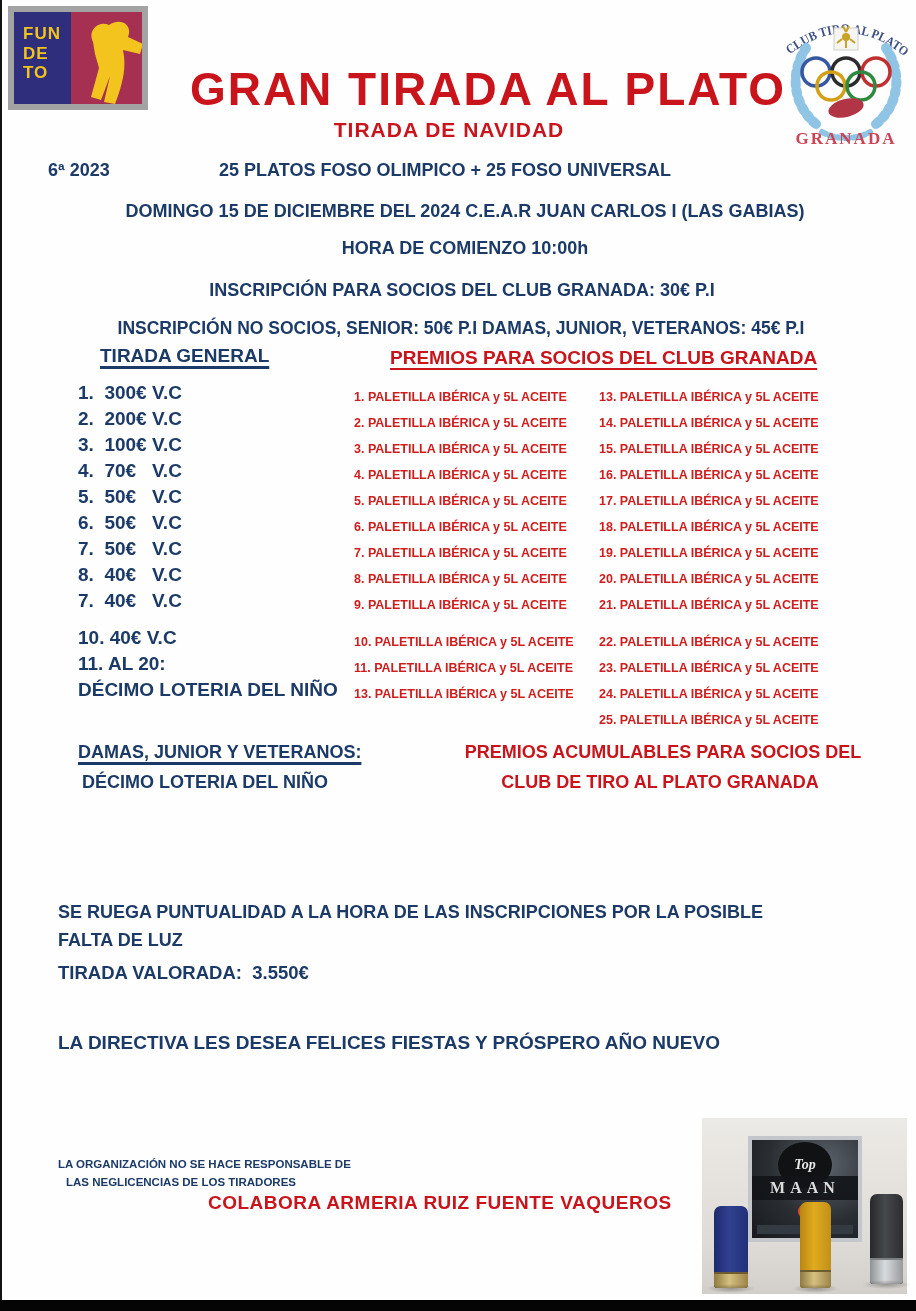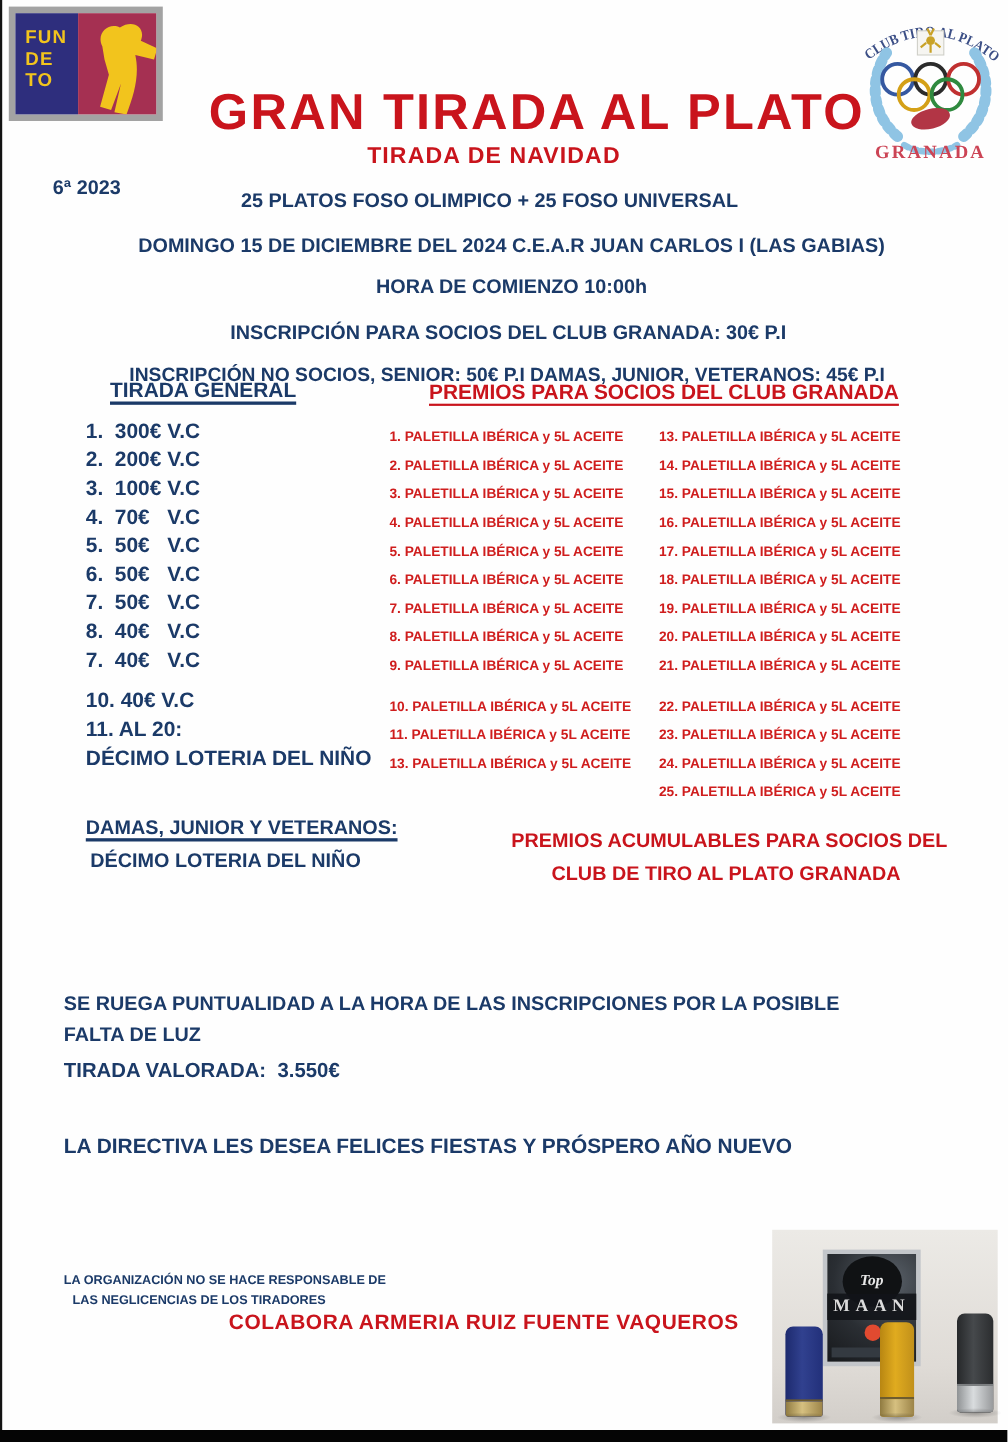--- a/index.html
+++ b/index.html
@@ -1,21 +1,21 @@
 <!DOCTYPE html>
 <html><head>
 <meta charset="utf-8">
 <style>
   * { margin:0; padding:0; box-sizing:border-box; }
   body { background:#ffffff; font-family:"Liberation Sans", sans-serif; }
   .poster { position:relative; width:916px; height:1311px; background:#fefefe; overflow:hidden; font-weight:bold; }
   .abs { position:absolute; }
   .navy { color:#1b3a68; }
   .red  { color:#c9141c; }
-  .ctr  { transform:translateX(-50%); white-space:nowrap;margin-top:12px; }
+  .ctr  { transform:translateX(-50%); white-space:nowrap; }
   .pre  { white-space:pre; }
 
   
   .edge-left   { left:0; top:0; width:2px; height:1311px; background:#131313; }
   .bottom-bar  { left:0; top:1300px; width:916px; height:11px; background:#050505; }
 
   
   .flag { left:8px; top:6px; width:140px; height:104px; display:flex; border:6px solid #a3a3a3; }
   .flag-left  { width:62px; background:#2e2e7d; color:#f2c41d; font-size:17px; line-height:1.15; padding:12px 0 0 9px; letter-spacing:1px; }
   .flag-right { width:78px; background:#a53052; position:relative; overflow:hidden; }
@@ -59,21 +59,21 @@
   .punt2 { left:58px; top:930px;  font-size:18px; }
   .valor { left:58px; top:962px;  font-size:18.5px; }
   .direc { left:58px; top:1032px; font-size:19px; }
   .disc1 { left:58px; top:1158px; font-size:11.5px; }
   .disc2 { left:66px; top:1176px; font-size:11.5px; }
   .colab { left:208px; top:1192px; font-size:19px; letter-spacing:0.5px; }
 
   
   .photo { left:702px; top:1118px; width:205px; height:176px;
            background:linear-gradient(180deg,#eceae6 0%,#dfdbd6 70%,#d2cec9 100%); }
-  .ammo-box { position:absolute; left:46px; top:18px; width:89px; height:106px;
+  .ammo-box { position:absolute; left:46px; top:18px; width:114px; height:106px;
               border:4px solid #c3c6ca;
               background:radial-gradient(circle at 70% 25%, #5b626a 0%, #2a2e33 55%, #17191c 100%); }
   .box-circle { position:absolute; left:50%; top:2px; width:54px; height:46px; margin-left:-27px;
                 background:#101214; border-radius:50%;
                 display:flex; align-items:center; justify-content:center;
                 color:#e8e8e8; font-family:"Liberation Serif", serif; font-style:italic; font-size:14px; }
   .box-band { position:absolute; left:0; top:36px; width:100%; height:24px; background:rgba(18,20,24,0.9);
               display:flex; align-items:center; justify-content:center;
               color:#dcdcdc; font-family:"Liberation Serif", serif; font-size:16px; letter-spacing:5px; }
   .box-dot { position:absolute; left:50%; top:64px; width:15px; height:15px; margin-left:-7px;

